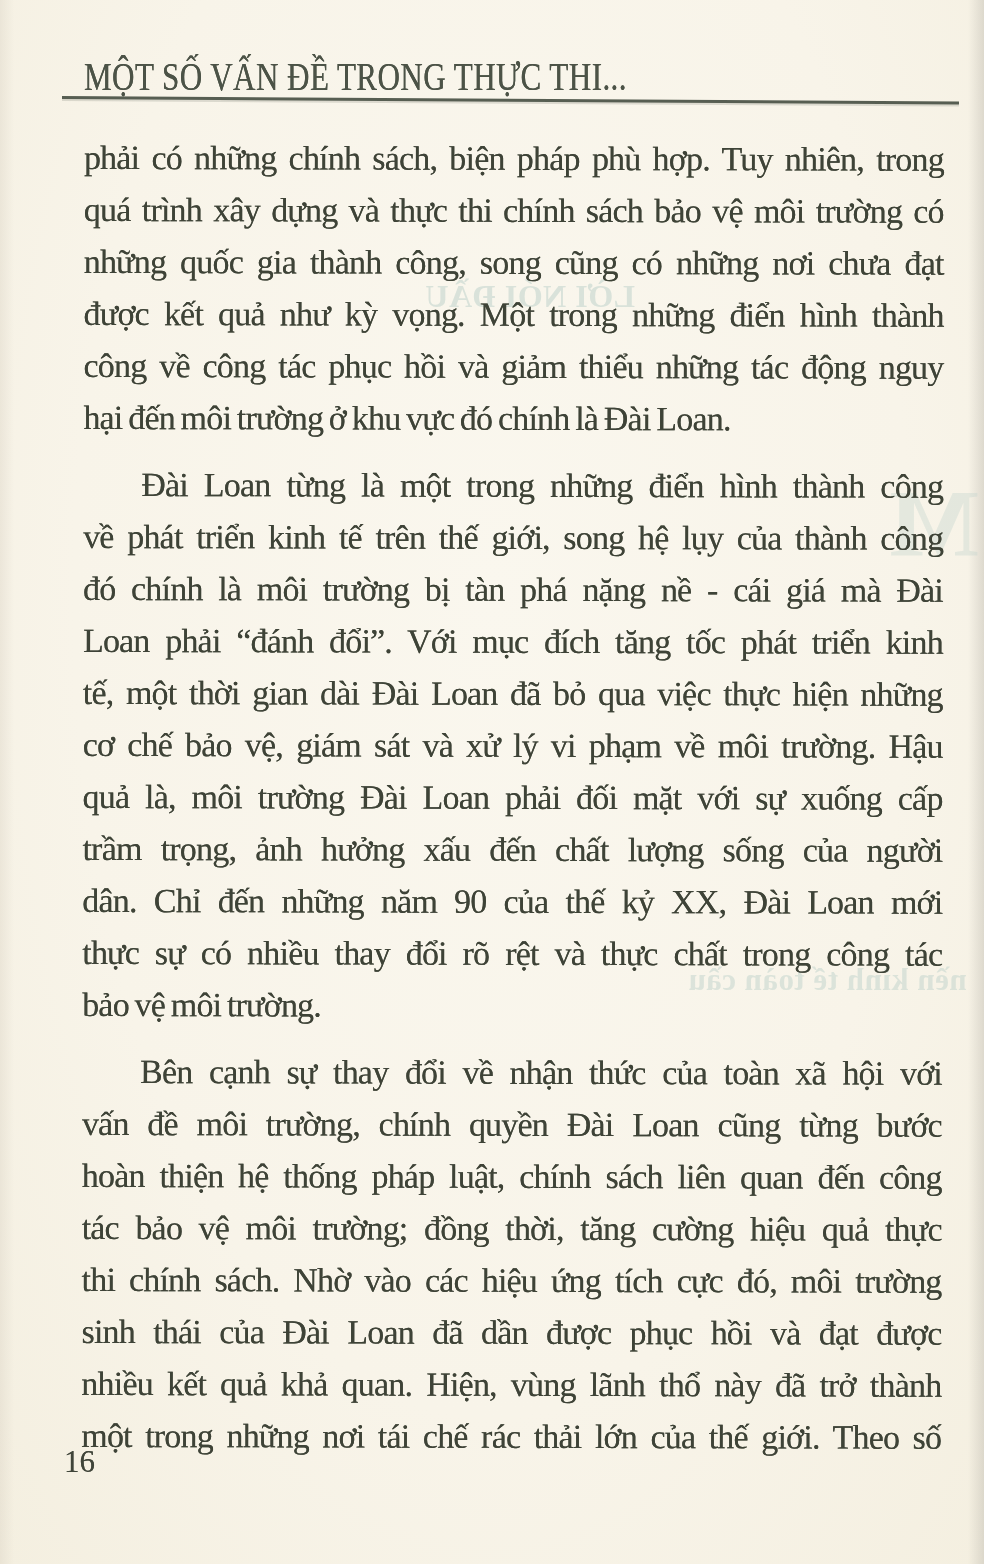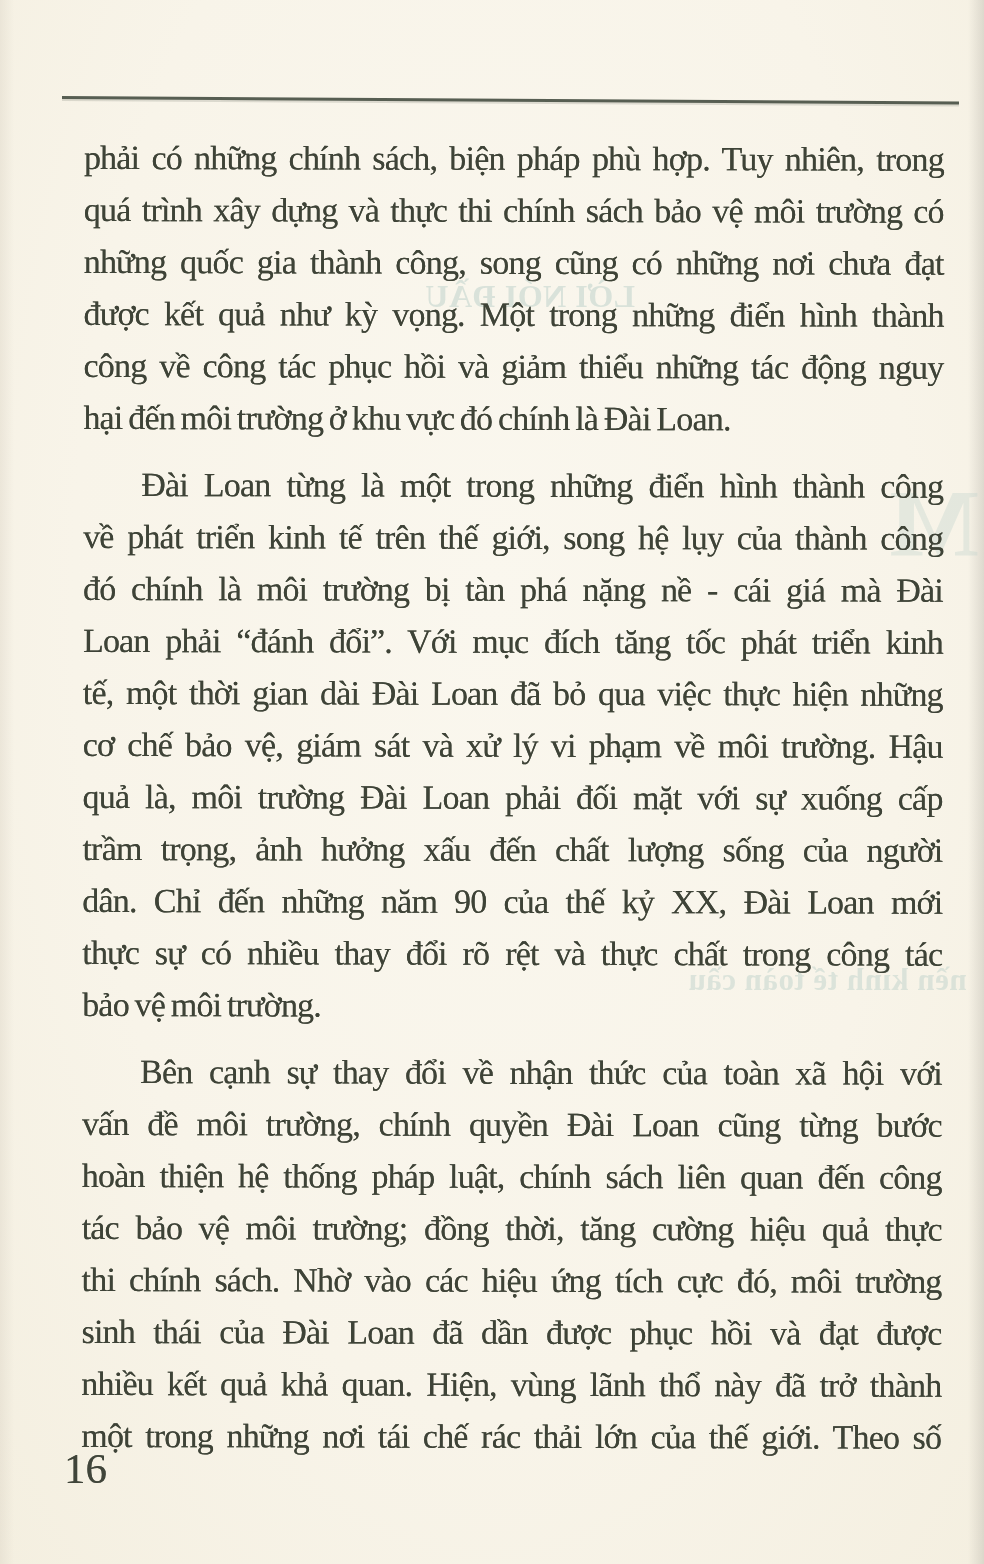--- a/index.html
+++ b/index.html
@@ -78,30 +78,33 @@
     letter-spacing: 0.5px;
     white-space: nowrap;
     user-select: none;
   }
 
   
   .page-number {
     position: absolute;
     left: 64px;
     top: 1444px;
-    font-size: 43px;
+    font-size: 31px;
     color: #40453a;
     text-shadow: 0 0 0.5px rgba(64,69,58,0.8);
   }
 </style>
 </head>
 <body>
 
 <div class="page">
 
+  <div class="header">
+    <div class="running-title">MỘT SỐ VẤN ĐỀ TRONG THỰC THI...</div>
+  </div>
   <div class="header-rule"></div>
 
   <div class="body-text">
       <div class="para">
         <div class="line">phải có những chính sách, biện pháp phù hợp. Tuy nhiên, trong</div>
         <div class="line">quá trình xây dựng và thực thi chính sách bảo vệ môi trường có</div>
         <div class="line">những quốc gia thành công, song cũng có những nơi chưa đạt</div>
         <div class="line">được kết quả như kỳ vọng. Một trong những điển hình thành</div>
         <div class="line">công về công tác phục hồi và giảm thiểu những tác động nguy</div>
         <div class="line lastline">hại đến môi trường ở khu vực đó chính là Đài Loan.</div>

